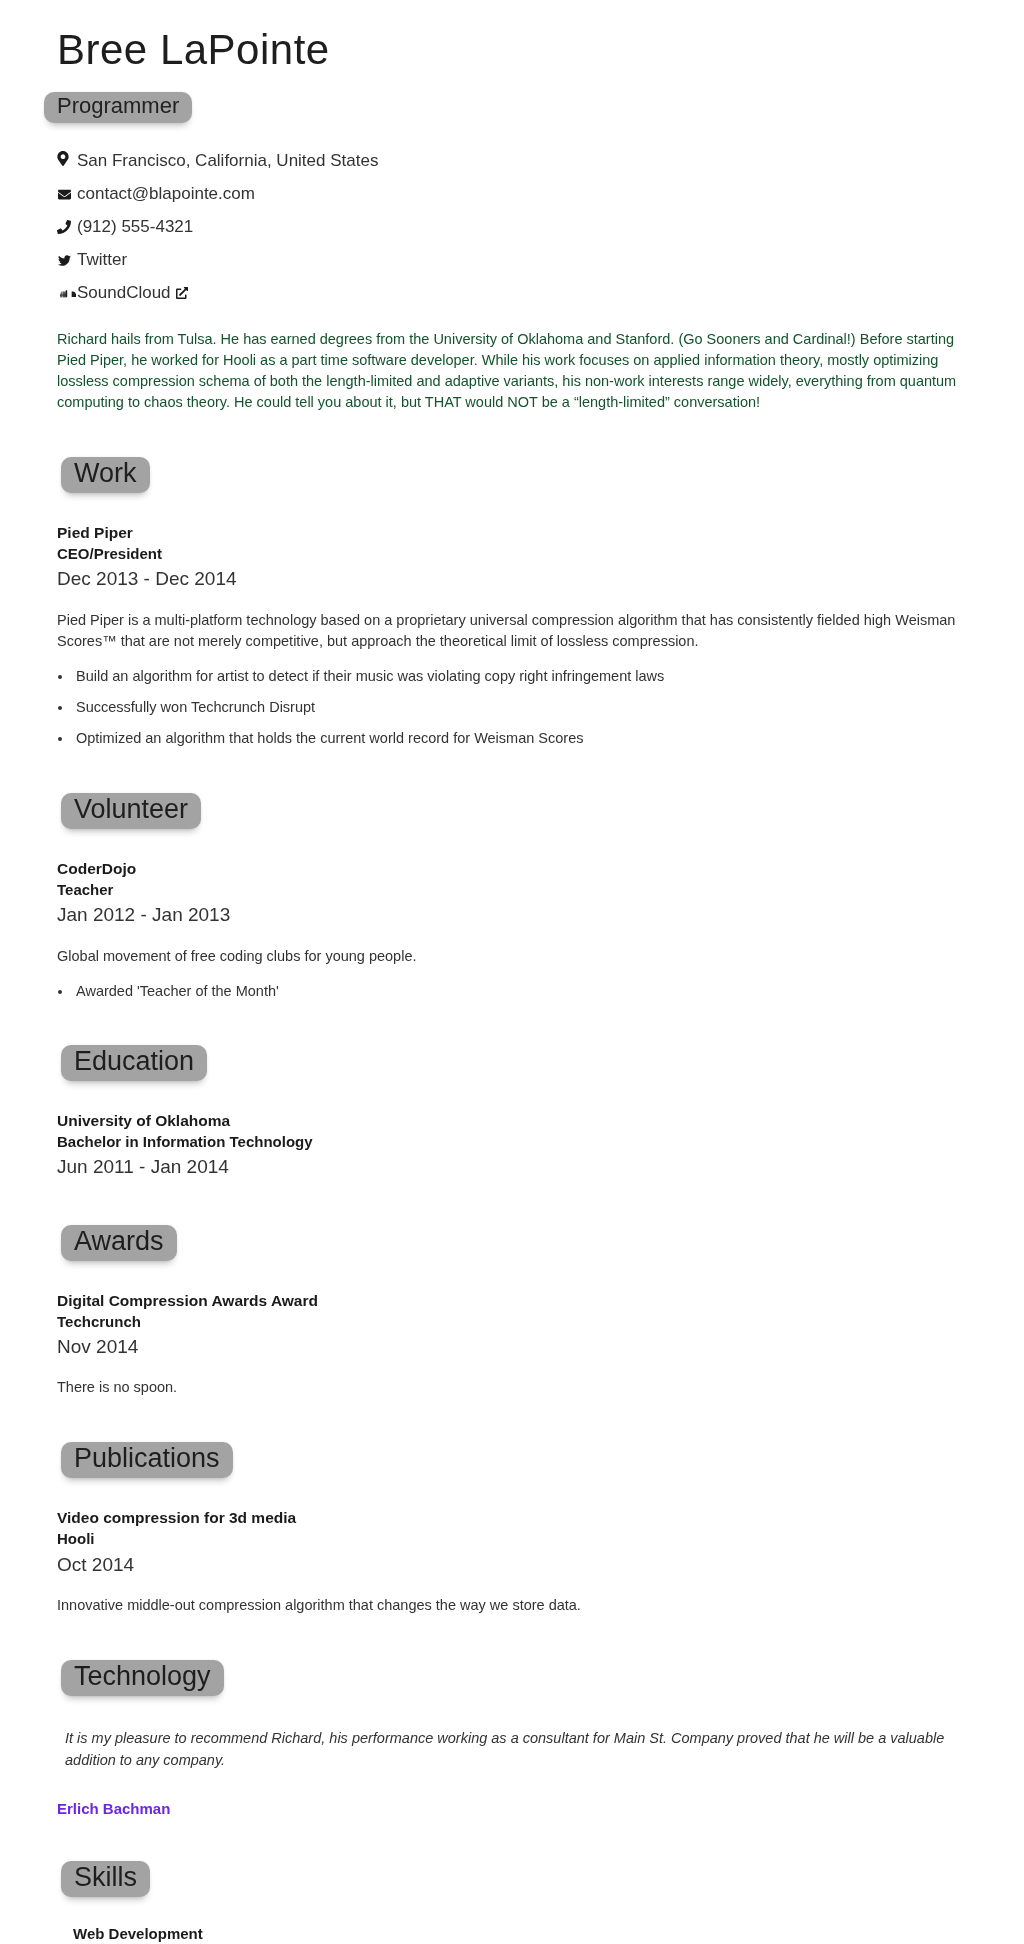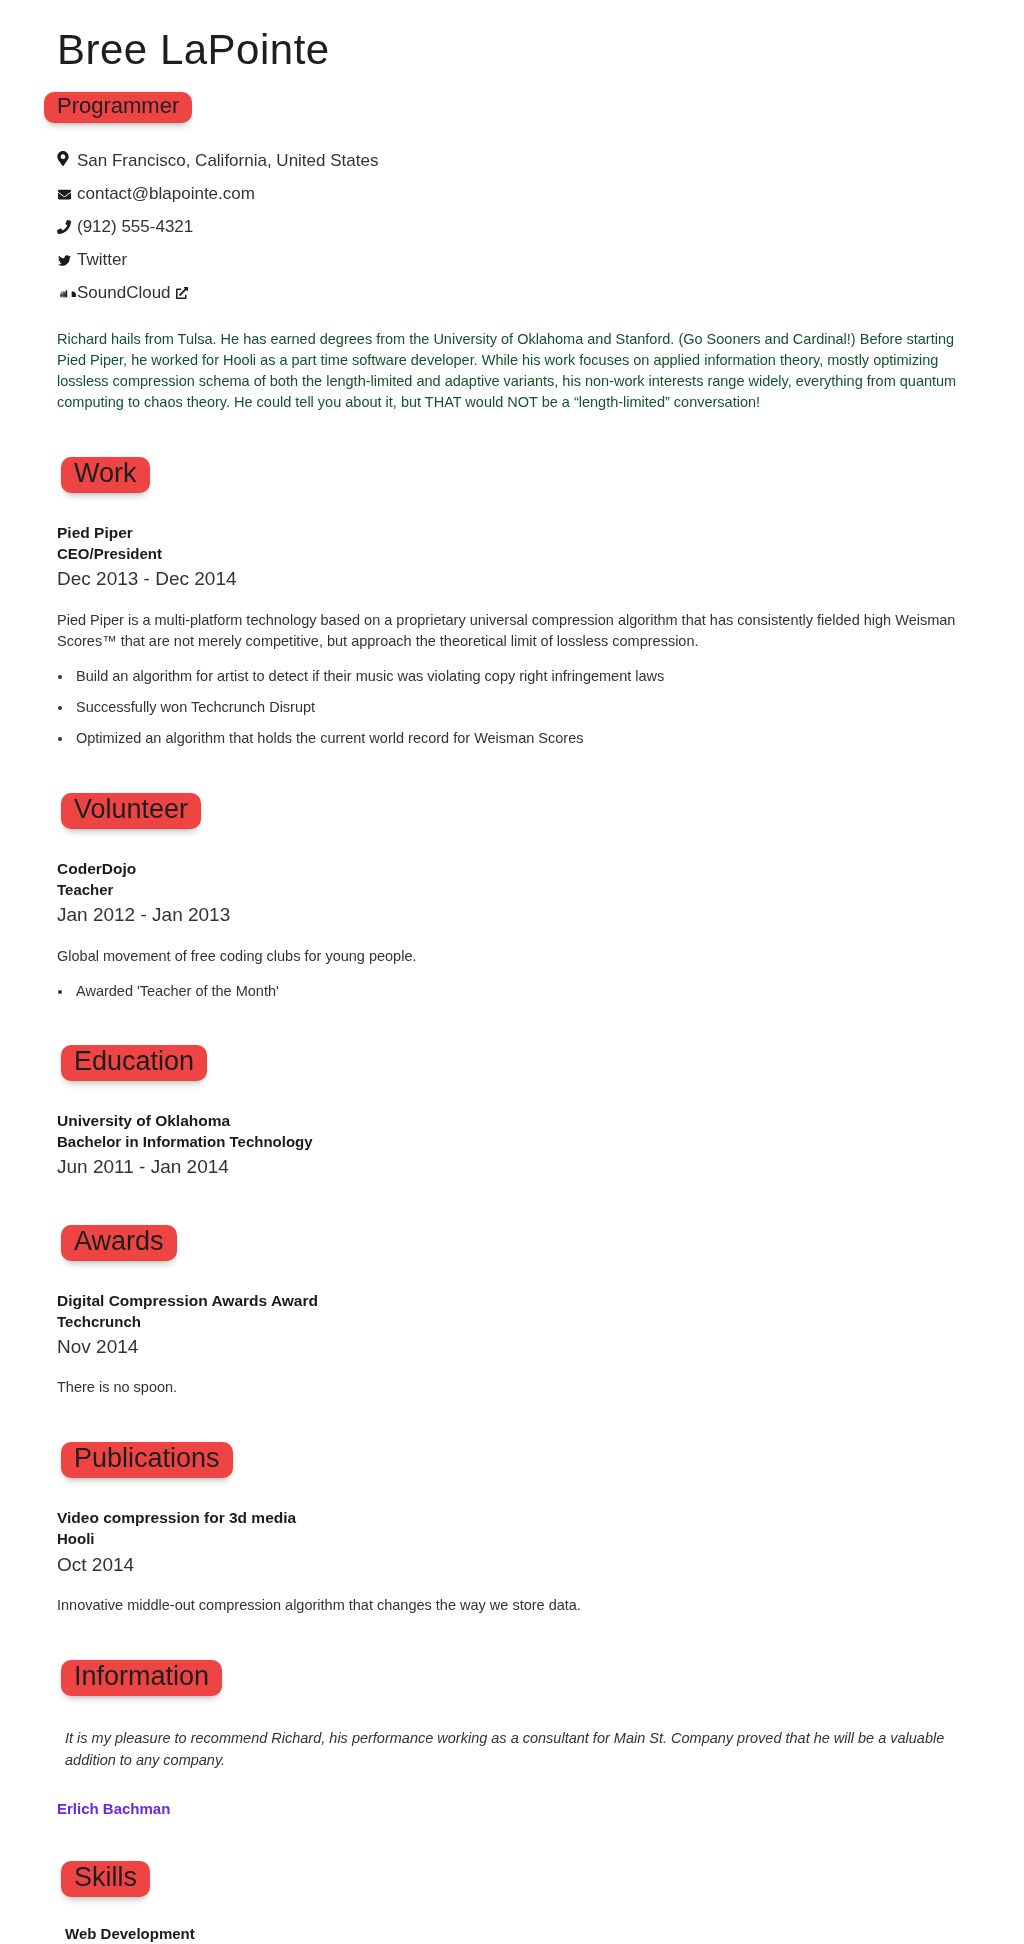--- a/index.html
+++ b/index.html
@@ -17,21 +17,21 @@
   
   h1.name {
     margin: 0 0 18px 0;
     font-size: 42px;
     font-weight: 400;
     letter-spacing: 0.5px;
     color: #1e1e1e;
   }
   .pill {
     display: inline-block;
-    background: #ef4444;
+    background: #a3a3a3;
     border-radius: 10px;
     padding: 1px 13px 4px 13px;
     margin-left: -13px;
     box-shadow: 0 6px 7px -4px rgba(30,30,30,0.30), 0 0 3px rgba(30,30,30,0.07);
   }
   .job-label { font-size: 22px; color: #222222; }
 
   
   ul.contact { list-style: none; margin: 28px 0 0 0; padding: 0; }
   ul.contact li { margin: 0 0 13px 0; font-size: 17px; color: #333333; display: flex; align-items: flex-start; }
@@ -71,21 +71,21 @@
     font-size: 14.5px;
     font-style: italic;
     line-height: 1.5;
     color: #333333;
     max-width: 905px;
   }
   .ref-name { margin-top: 28px; font-size: 15px; font-weight: 700; color: #6d28d9; }
 
   
   .group { margin-top: 24px; }
-  h3.group-name { margin: 8px; font-size: 15px; font-weight: 700; color: #1b1b1b; }
+  h3.group-name { margin: 16px; font-size: 15px; font-weight: 700; color: #1b1b1b; }
   .keywords { margin: 12px 0 0 8px; display: flex; font-size: 14.5px; color: #333333; }
   .keywords span { white-space: nowrap; }
 </style>
 </head>
 <body>
 
 <div class="page">
 
   <header>
     <h1 class="name">Bree LaPointe</h1>
@@ -201,21 +201,21 @@
     <h2 class="section-heading pill">Publications</h2>
     <div class="item">
       <h3 class="item-name">Video compression for 3d media</h3>
       <h4 class="item-position">Hooli</h4>
       <div class="item-dates">Oct 2014</div>
       <p class="item-summary">Innovative middle-out compression algorithm that changes the way we store data.</p>
     </div>
   </section>
 
   <section>
-    <h2 class="section-heading pill">Information</h2>
+    <h2 class="section-heading pill">Technology</h2>
     <blockquote class="ref-quote">It is my pleasure to recommend Richard, his performance working as a consultant for Main St. Company proved that he will be a valuable addition to any company.</blockquote>
     <div class="ref-name">Erlich Bachman</div>
   </section>
 
   <section>
     <h2 class="section-heading pill">Skills</h2>
     <div class="group">
       <h3 class="group-name">Web Development</h3>
       <div class="keywords">
         <span>HTML</span>

